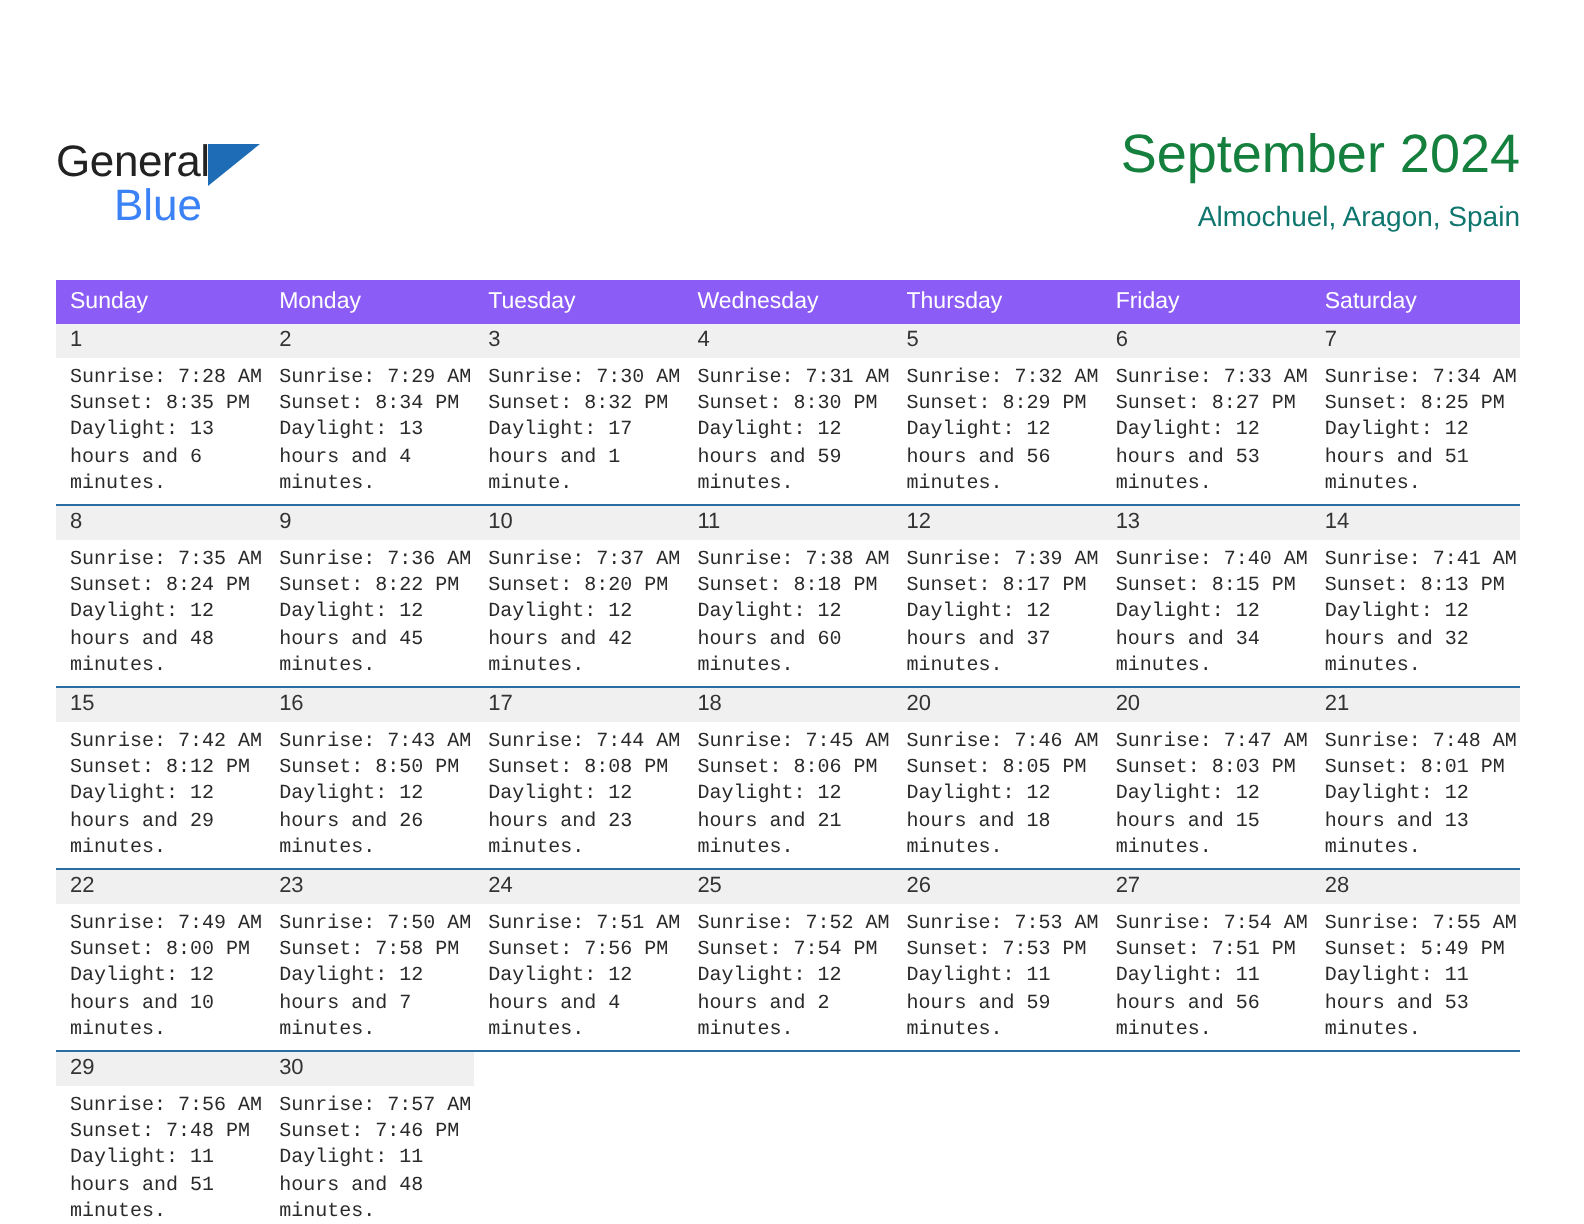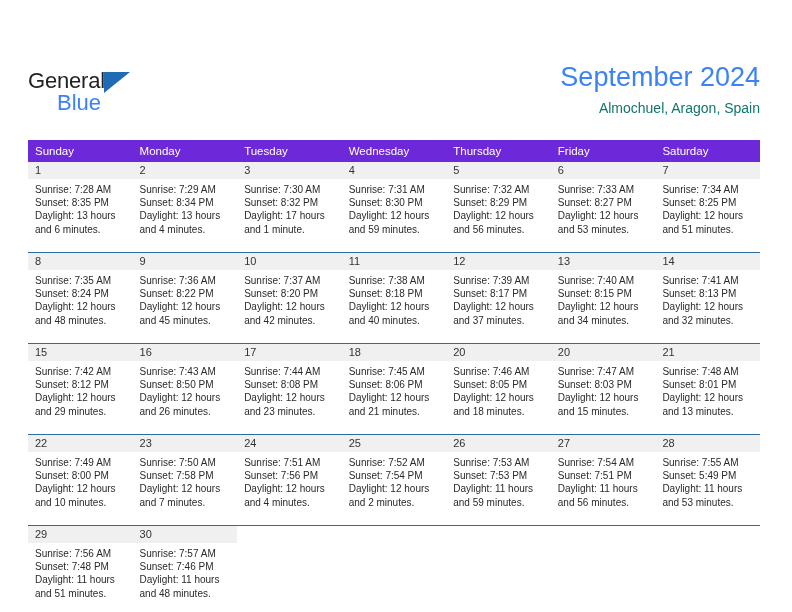--- a/index.html
+++ b/index.html
@@ -67,21 +67,21 @@
   }
 
   .title-block {
     position: absolute;
     right: 0;
     top: 0;
     text-align: right;
   }
   .cal-title {
     font-size: 27px;
-    color: #3b82f6;
+    color: #15803d;
     line-height: 32px;
     white-space: nowrap;
   }
   .cal-subtitle {
     font-size: 14px;
     color: #0f766e;
     line-height: 20px;
     margin-top: 5px;
     white-space: nowrap;
   }
@@ -90,21 +90,21 @@
   .calendar {
     position: absolute;
     left: 28px;
     top: 105px;
     width: 732px;
     border-collapse: collapse;
     table-layout: fixed;
   }
 
   .dow-row th {
-    background: #6d28d9;
+    background: #8b5cf6;
     color: #ffffff;
     font-size: 11.5px;
     font-weight: normal;
     text-align: left;
     padding: 5px 0 5px 7px;
     height: 10px;
     border: none;
   }
 
   .week-row td {
@@ -132,20 +132,21 @@
   }
   .day-cell-inner.empty .day-num-band {
     background: #ffffff;
   }
 
   .day-body {
     padding: 4px 5px 0 7px;
     font-size: 10px;
     line-height: 13.2px;
     color: #2a2a2a;
+    font-family: Liberation Mono, monospace;
   }
   .day-body div {
     white-space: nowrap;
   }
   .daylight-line {
     white-space: normal !important;
   }
 
   .week-sep td {
     height: 1px;
@@ -297,21 +298,21 @@
             <div class="daylight-line">Daylight: 12 hours and 42 minutes.</div>
           </div>
             </div>
           </td>
         <td>
             <div class="day-cell-inner">
           <div class="day-num-band">11</div>
           <div class="day-body">
             <div>Sunrise: 7:38 AM</div>
             <div>Sunset: 8:18 PM</div>
-            <div class="daylight-line">Daylight: 12 hours and 40 minutes.</div>
+            <div class="daylight-line">Daylight: 12 hours and 60 minutes.</div>
           </div>
             </div>
           </td>
         <td>
             <div class="day-cell-inner">
           <div class="day-num-band">12</div>
           <div class="day-body">
             <div>Sunrise: 7:39 AM</div>
             <div>Sunset: 8:17 PM</div>
             <div class="daylight-line">Daylight: 12 hours and 37 minutes.</div>

